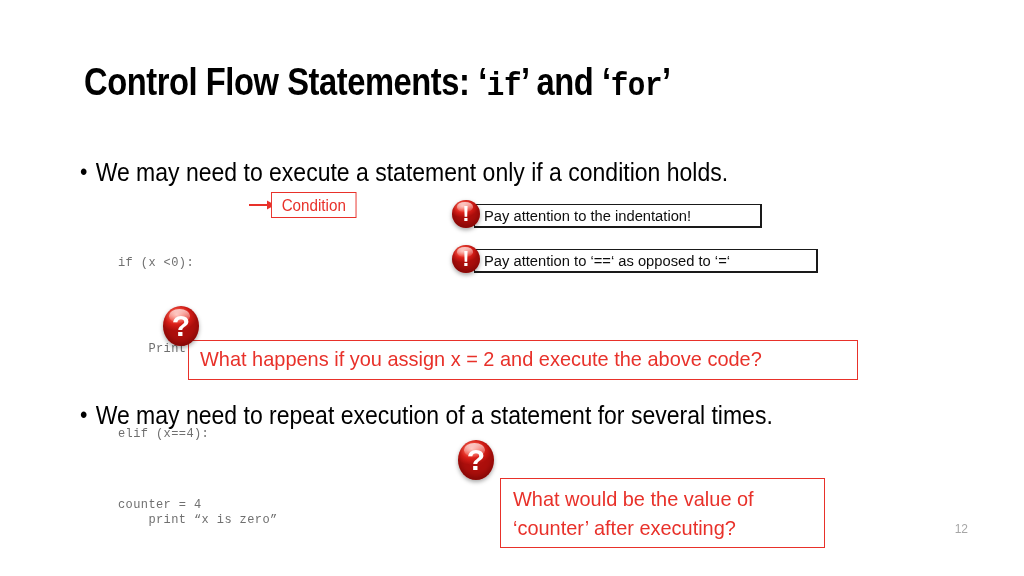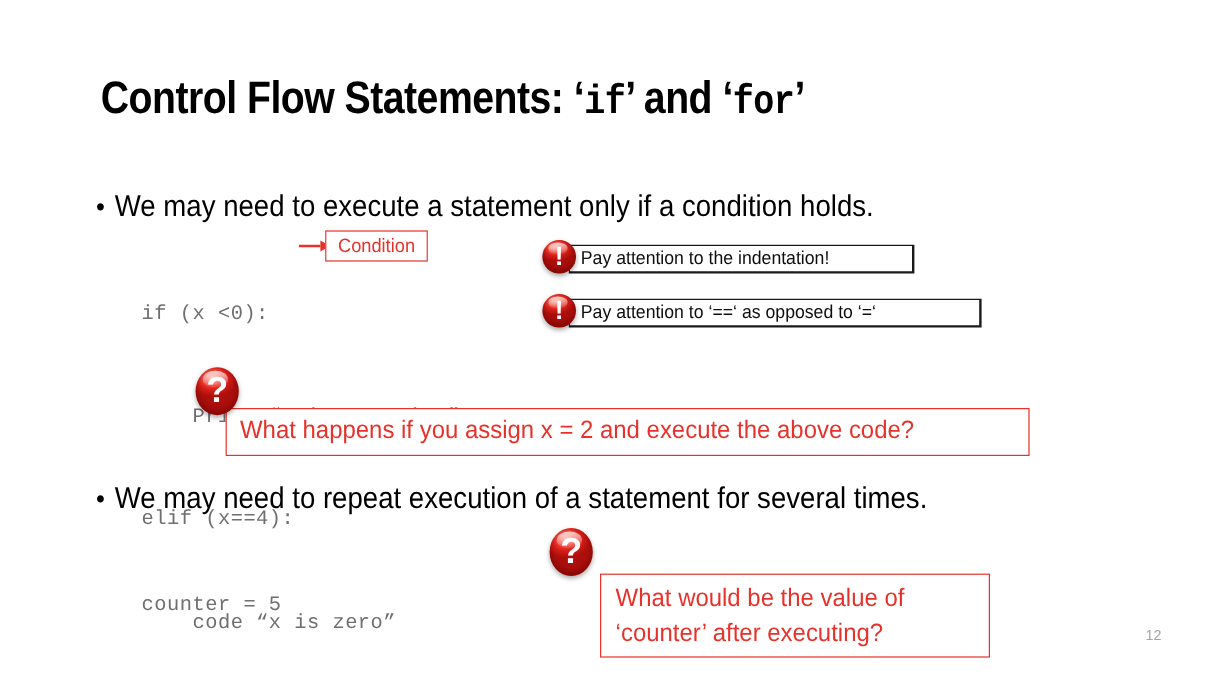--- a/index.html
+++ b/index.html
@@ -53,21 +53,21 @@
     font-size: 23px;
     vertical-align: top;
   }
   #bullet-1 { left: 80px; top: 157px; }
   #bullet-2 { left: 80px; top: 400px; }
 
   
   .code-block {
     position: absolute;
     font-family: "Liberation Mono", "DejaVu Sans Mono", monospace;
-    font-size: 17px;
+    font-size: 12px;
     line-height: 28.5px;
     color: #6f6f6f;
     white-space: pre;
     letter-spacing: 0.4px;
   }
   #code-block-1 { left: 118px; top: 192px; }
   #code-block-2 { left: 118px; top: 434px; }
   .code-line { display: block; height: 28.5px; }
 
   
@@ -215,21 +215,21 @@
 <body>
 
 <div id="slide-title"><span>Control Flow Statements: </span><span>‘</span><span class="mono">if</span><span>’</span><span> and </span><span>‘</span><span class="mono">for</span><span>’</span></div>
 
 <div class="bullet-row" id="bullet-1"><span class="bullet-dot">•</span><span>We may need to execute a statement only if a condition holds.</span></div>
 
 <div class="code-block" id="code-block-1">
   <span class="code-line">if (x &lt;0):</span>
   <span class="code-line">    Print “x is negative”</span>
   <span class="code-line">elif (x==4):</span>
-  <span class="code-line">    code “x is zero”</span>
+  <span class="code-line">    print “x is zero”</span>
 </div>
 
 <svg id="condition-arrow" viewBox="0 0 26 14">
   <line x1="0" y1="7" x2="18" y2="7" stroke="#e8312a" stroke-width="2"></line>
   <polygon points="18,2.5 26,7 18,11.5" fill="#e8312a"></polygon>
 </svg>
 <div id="condition-box"><span>Condition</span></div>
 
 <div class="warn-callout" id="warn-1">
   <div class="warn-box"></div>
@@ -251,21 +251,21 @@
   <div class="q-box"></div>
   <div class="badge badge-question">
       <span>?</span>
     </div>
   <div class="q-text">What happens if you assign x = 2 and execute the above code?</div>
 </div>
 
 <div class="bullet-row" id="bullet-2"><span class="bullet-dot">•</span><span>We may need to repeat execution of a statement for several times.</span></div>
 
 <div class="code-block" id="code-block-2">
-  <span class="code-line">counter = 5</span>
+  <span class="code-line">counter = 4</span>
   
   
   
 </div>
 
 <div class="q-callout" id="question-2">
   <div class="q-box"></div>
   <div class="badge badge-question">
       <span>?</span>
     </div>

